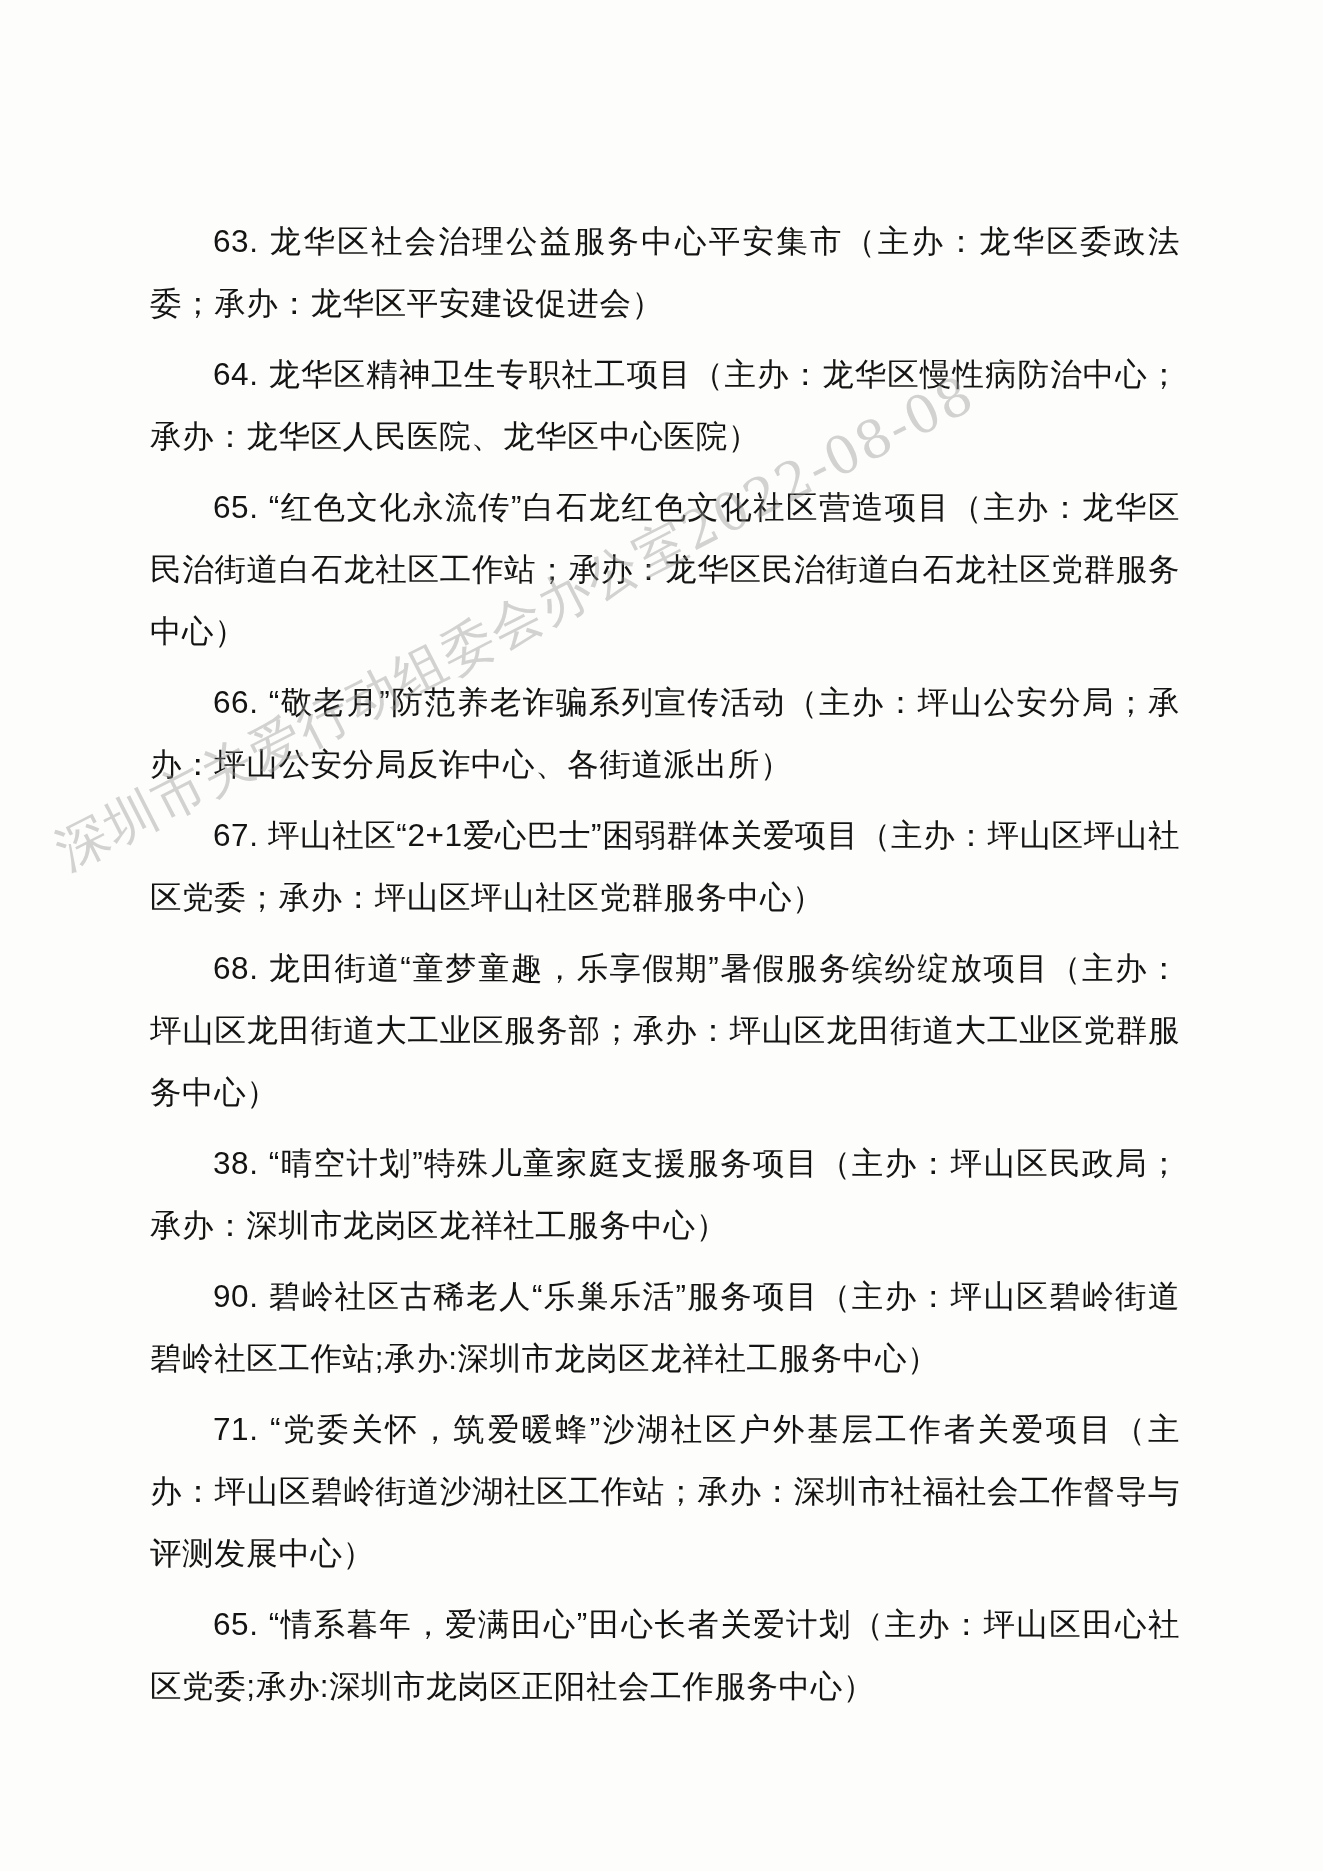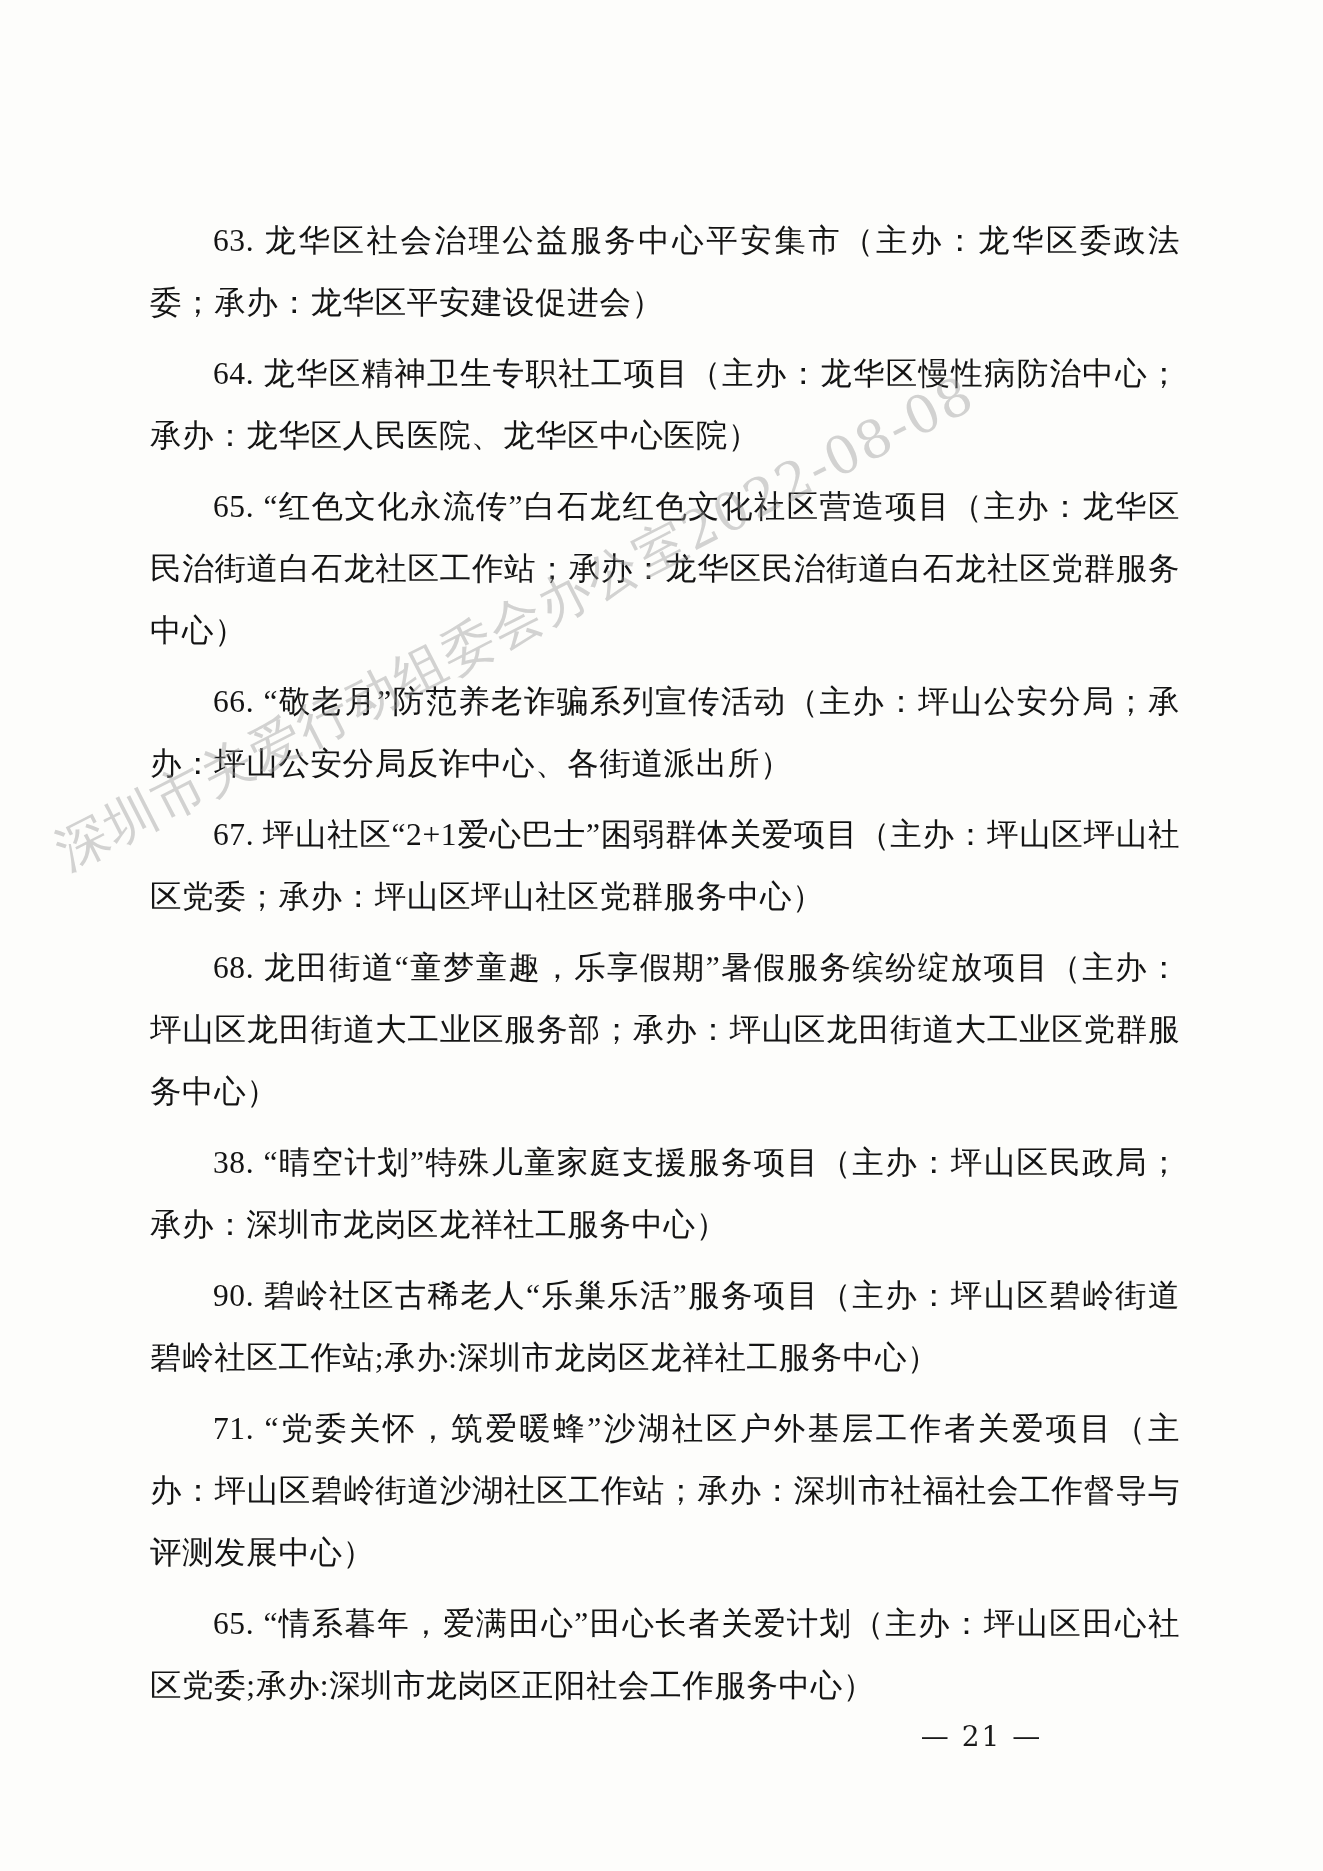--- a/index.html
+++ b/index.html
@@ -19,21 +19,21 @@
     inset: 0;
     background: #fdfdfb;
   }
   .content {
     position: absolute;
     left: 150px;
     top: 210px;
     width: 1030px;
   }
   .para {
-    font-family: Liberation Serif, serif;
+    font-family: Liberation Sans, sans-serif;
     font-size: 31.5px;
     line-height: 62px;
     color: #141414;
     text-indent: 63px;
     text-align: justify;
     letter-spacing: 0.6px;
     margin: 0 0 9px 0;
     word-break: break-all;
   }
   .footer {
@@ -91,17 +91,14 @@
     <p class="para">38. “晴空计划”特殊儿童家庭支援服务项目（主办：坪山区民政局；承办：深圳市龙岗区龙祥社工服务中心）</p>
     <p class="para">90. 碧岭社区古稀老人“乐巢乐活”服务项目（主办：坪山区碧岭街道碧岭社区工作站;承办:深圳市龙岗区龙祥社工服务中心）</p>
     <p class="para">71. “党委关怀，筑爱暖蜂”沙湖社区户外基层工作者关爱项目（主办：坪山区碧岭街道沙湖社区工作站；承办：深圳市社福社会工作督导与评测发展中心）</p>
     <p class="para">65. “情系暮年，爱满田心”田心长者关爱计划（主办：坪山区田心社区党委;承办:深圳市龙岗区正阳社会工作服务中心）</p>
   </div>
 
   <div class="watermark">
     <div class="watermark-text">深圳市关爱行动组委会办公室2022-08-08</div>
   </div>
 
-  <div class="footer">
-    <span class="page-num">— 21 —</span>
-  </div>
 
 </div>
 
 </body></html>

